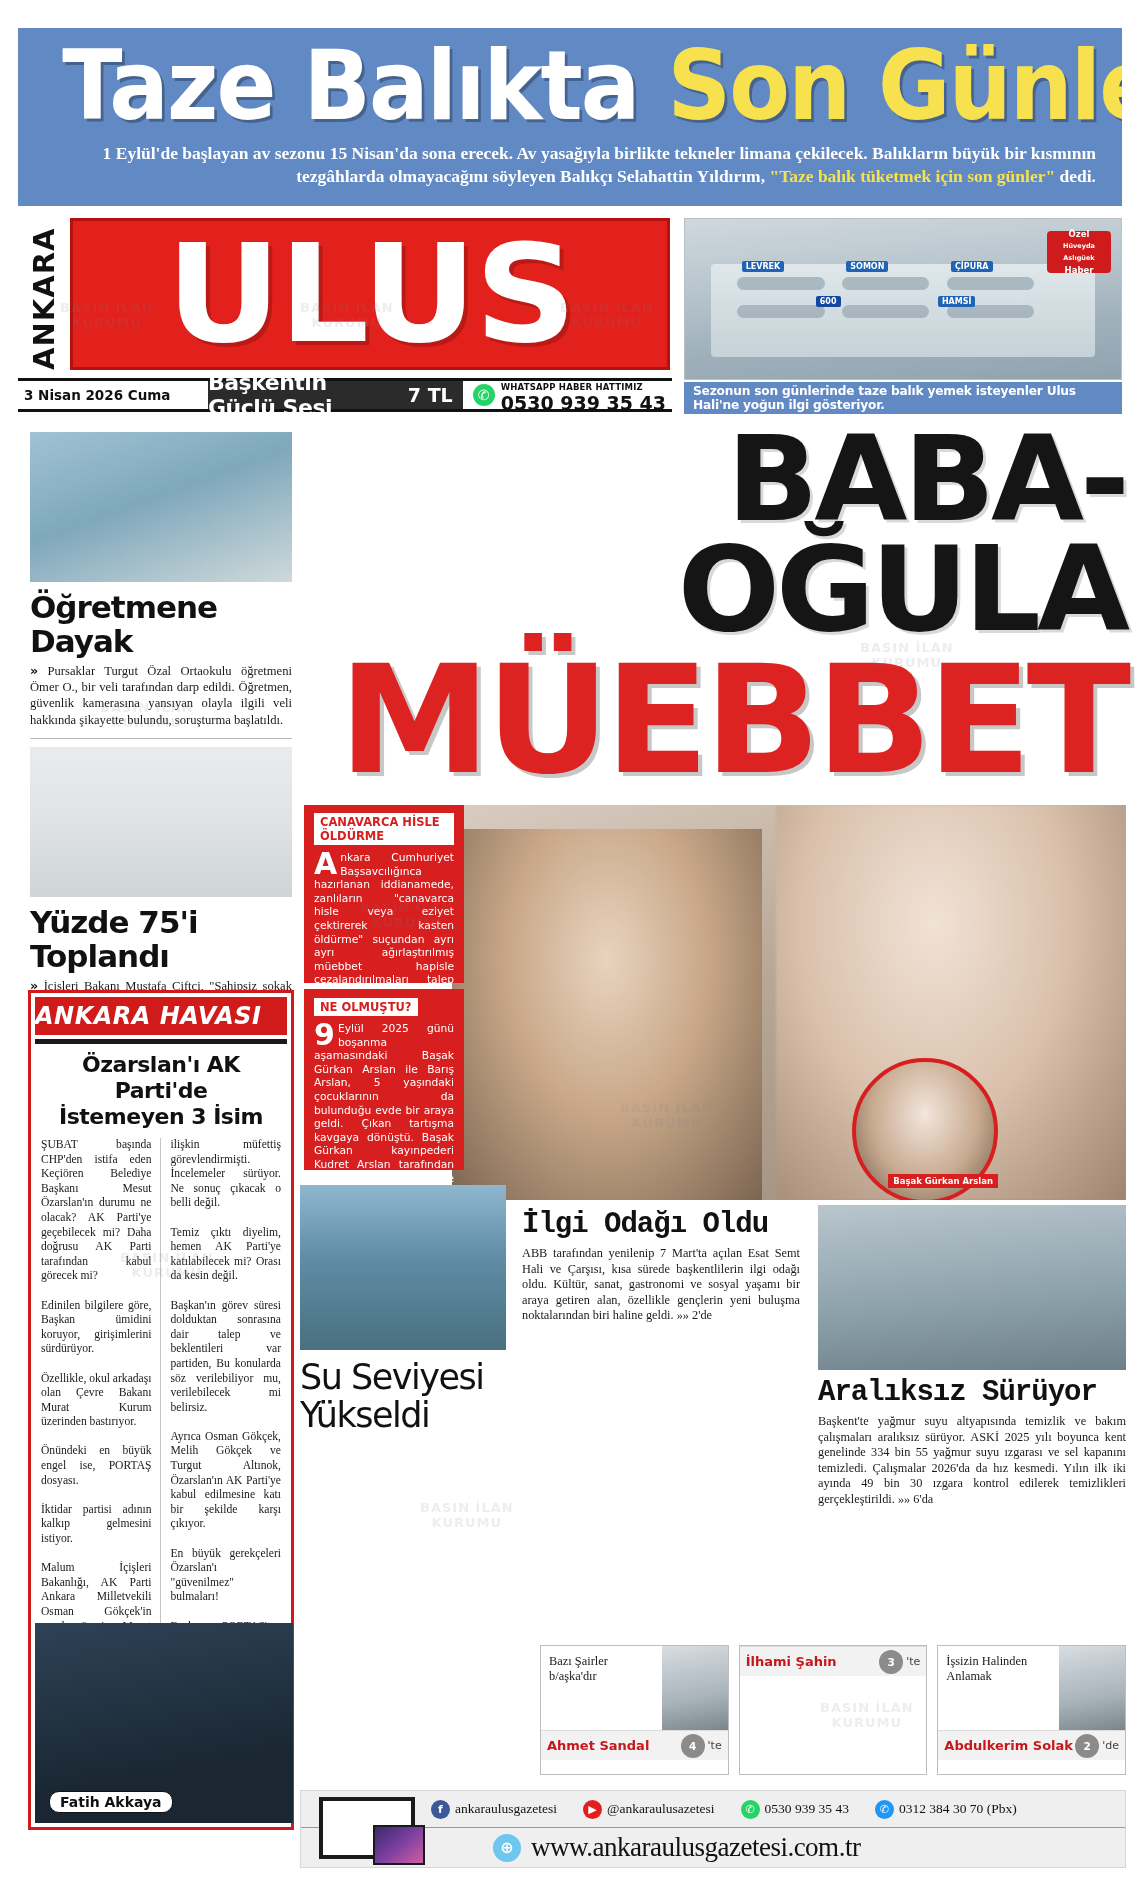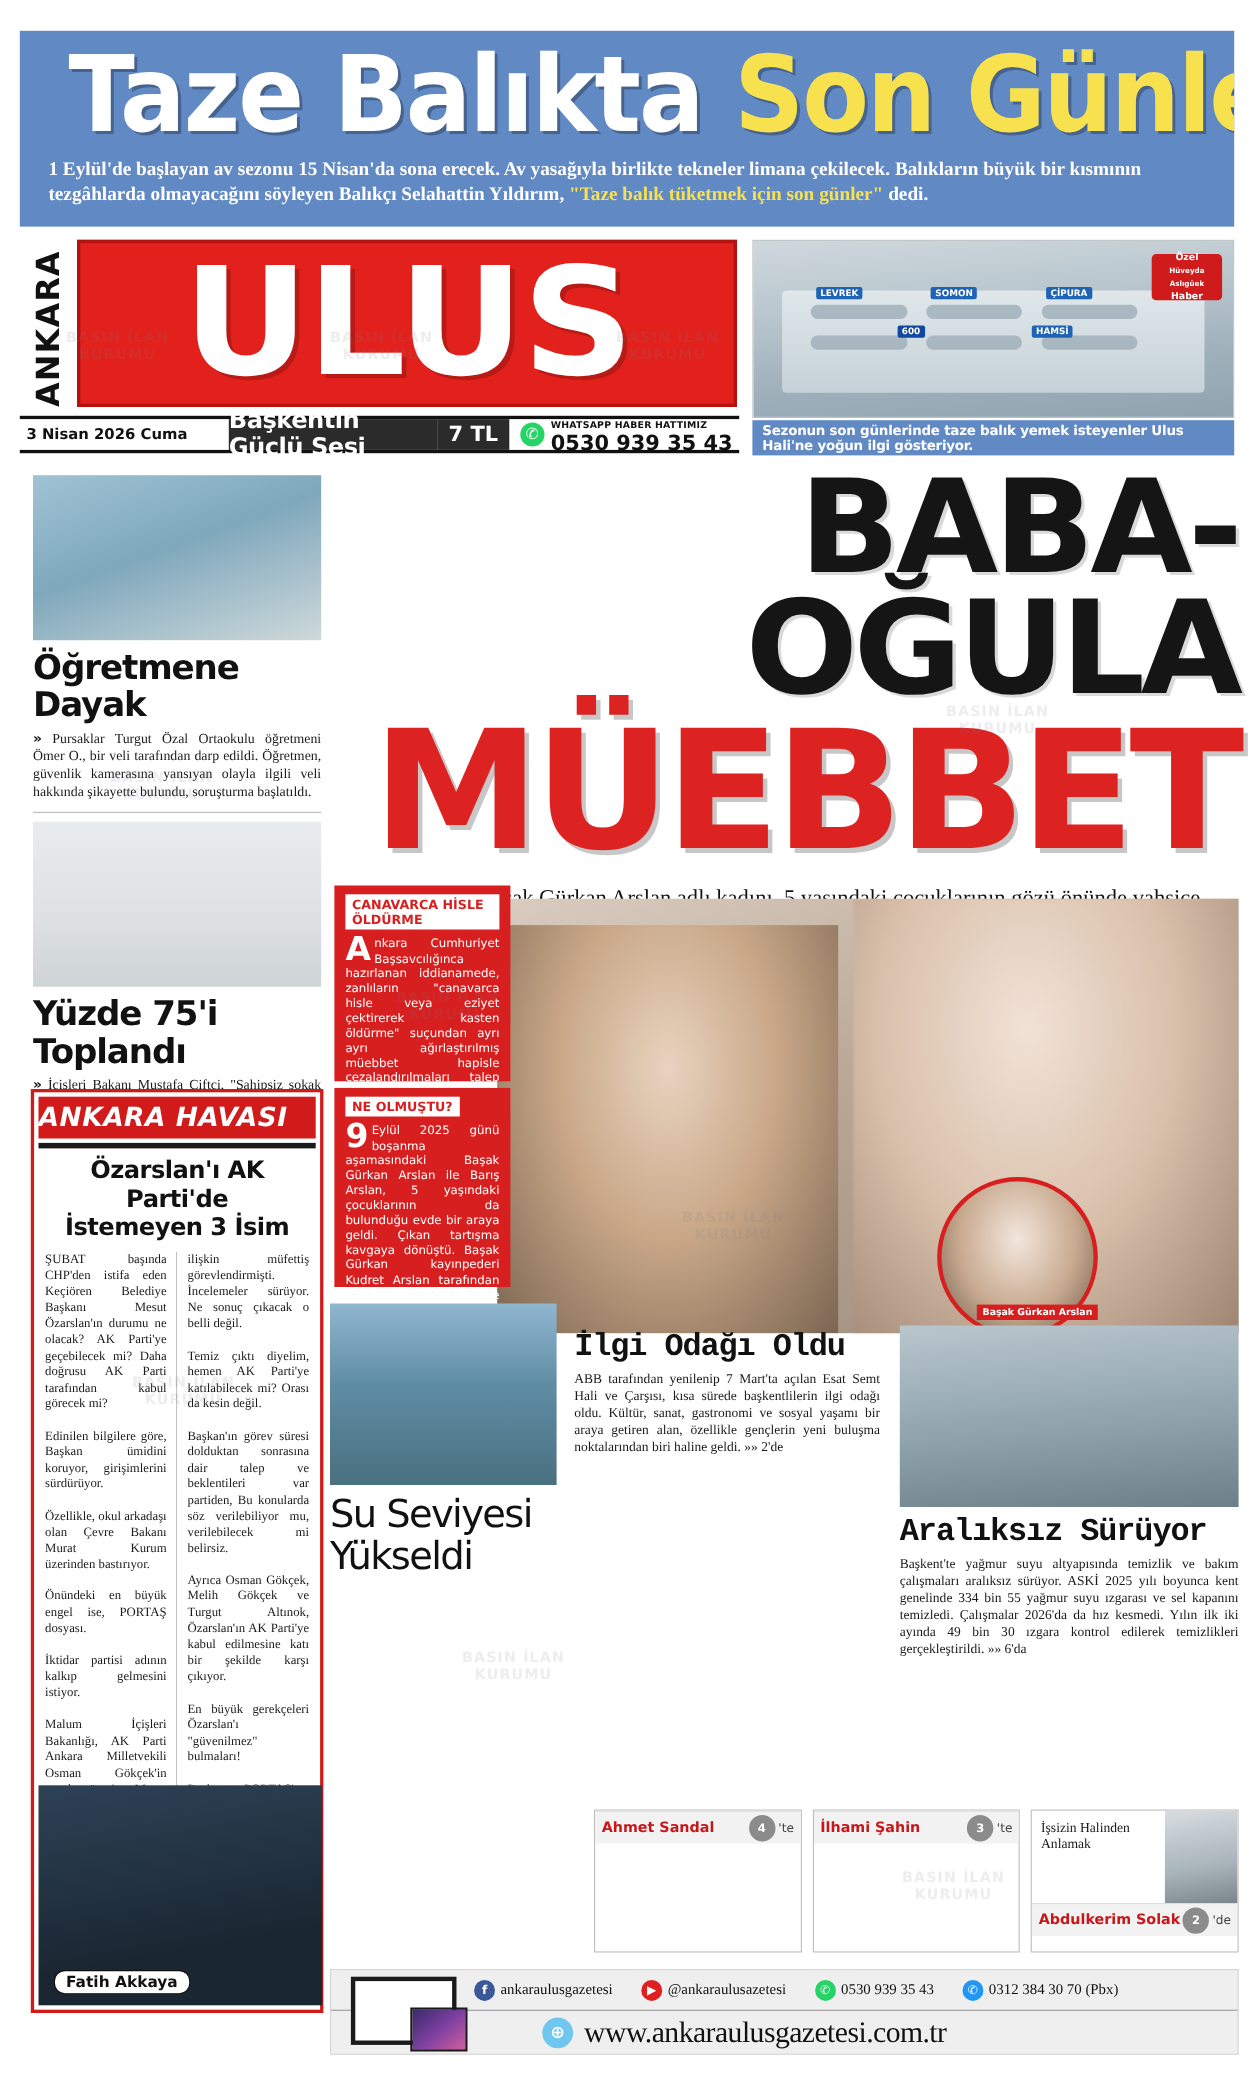--- a/index.html
+++ b/index.html
@@ -32,21 +32,21 @@
     white-space: nowrap;
   }
   .bh-w { color: #ffffff; }
   .bh-y { color: #f7e14e; }
   .banner-sub {
     color: #fff;
     font-family: "Liberation Serif", serif;
     font-weight: 700;
     font-size: 17.5px;
     line-height: 23px;
-    text-align: left;
+    text-align: right;
     padding: 4px 26px 0 26px;
   }
   .banner-sub .q { color: #f7e14e; }
 
   
   .masthead { position: absolute; left: 18px; top: 218px; width: 654px; height: 198px; }
   .ankara-vert {
     position: absolute; left: 4px; top: 6px;
     width: 44px; height: 150px;
     font-family: "DejaVu Sans", sans-serif;
@@ -198,21 +198,21 @@
     text-shadow: 4px 4px 0 rgba(0,0,0,0.22);
   }
   .mh-sub {
     font-family:"Liberation Serif", serif; font-size:20.5px; line-height:27px;
     color:#111; margin-top:14px; padding-left:4px; border-left:0;
   }
 
   
   .murder-block { position:absolute; left:304px; top:805px; width:822px; height:365px; }
   .mb-photo {
-    position:absolute; left:148px; top:12px; width:674px; height:395px;
+    position:absolute; left:148px; top:0; width:674px; height:395px;
     background: linear-gradient(160deg,#d9ccc0,#b9a795 45%,#9d8c7d 100%);
     overflow:hidden;
   }
   .mb-face-l {
     position:absolute; left:0; top:6%; width:46%; height:94%;
     background: radial-gradient(ellipse at 50% 35%, #e8d3bf 0%, #c9a888 45%, #7b6552 100%);
   }
   .mb-face-r {
     position:absolute; right:0; top:0; width:52%; height:100%;
     background: radial-gradient(ellipse at 45% 30%, #f1e2d6 0%, #d9c0ab 50%, #9e8572 100%);
@@ -442,20 +442,24 @@
     </div>
     <div class="bs bs3">
       <div class="bs-photo"></div>
       <div class="bs-title">Aralıksız Sürüyor</div>
       <div class="bs-body">Başkent'te yağmur suyu altyapısında temizlik ve bakım çalışmaları aralıksız sürüyor. ASKİ 2025 yılı boyunca kent genelinde 334 bin 55 yağmur suyu ızgarası ve sel kapanını temizledi. Çalışmalar 2026'da da hız kesmedi. Yılın ilk iki ayında 49 bin 30 ızgara kontrol edilerek temizlikleri gerçekleştirildi. »» 6'da</div>
     </div>
   </div>
 
   <div class="authors">
     <div class="acard">
+      <div class="acard-top">
+        <div class="acard-txt">Bazı Şairler b/aşka'dır</div>
+        <div class="acard-photo"></div>
+      </div>
       <div class="acard-bar">
         <span class="acard-name">Ahmet Sandal</span>
         <span style="display:flex;align-items:center;gap:3px">
           <span class="acard-pg">4</span>
           <span style="font-family:'DejaVu Sans',sans-serif;font-size:11px;color:#444">'te</span>
         </span>
       </div>
     </div>
     <div class="acard">
       <div class="acard-bar">

